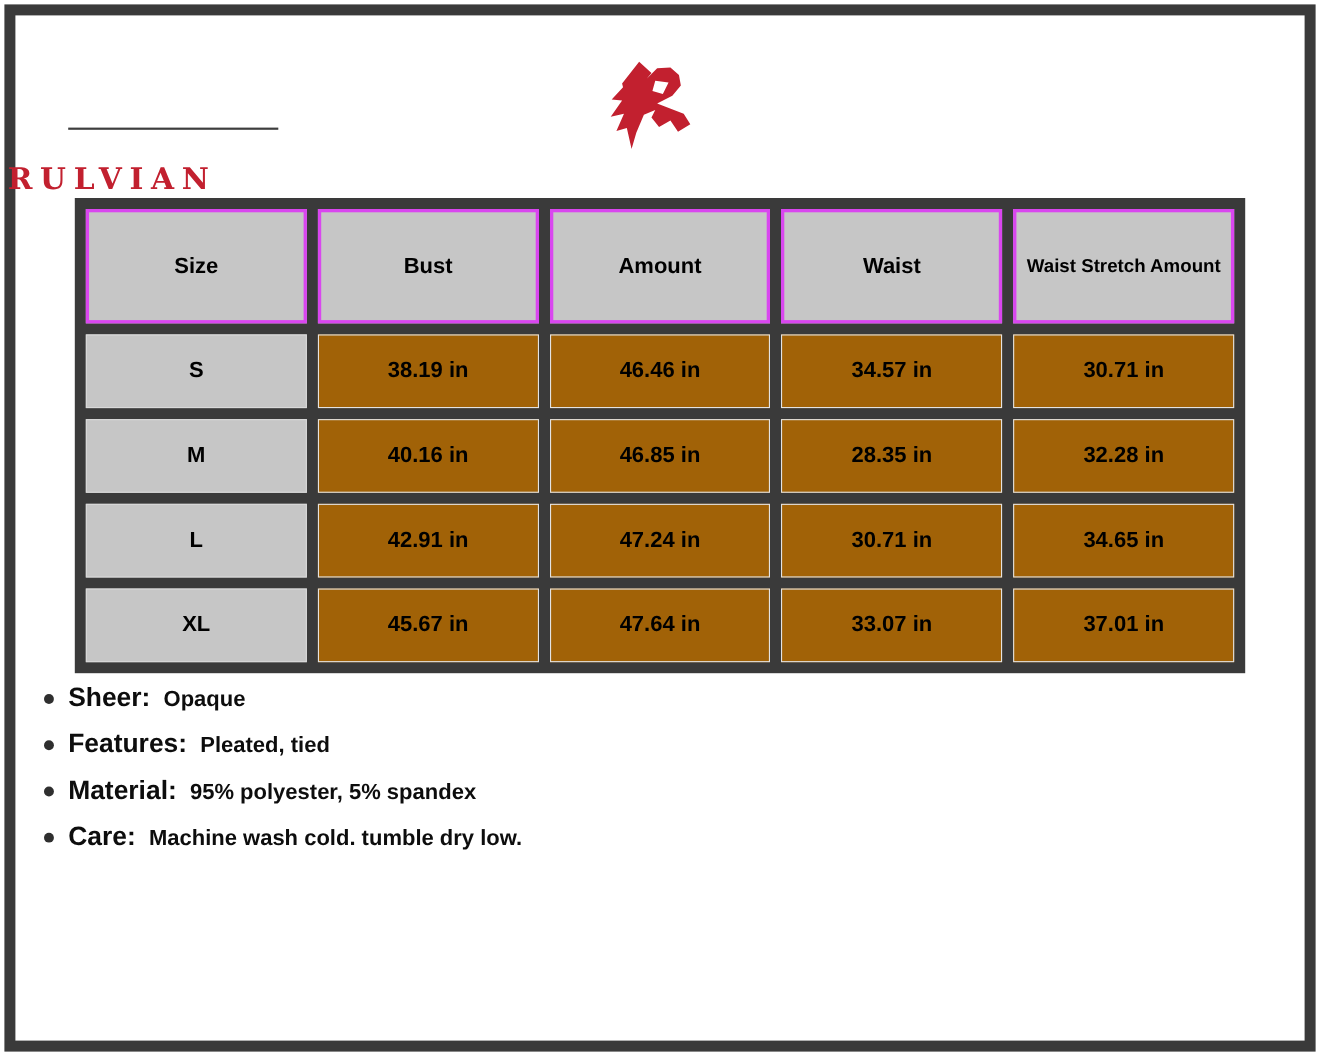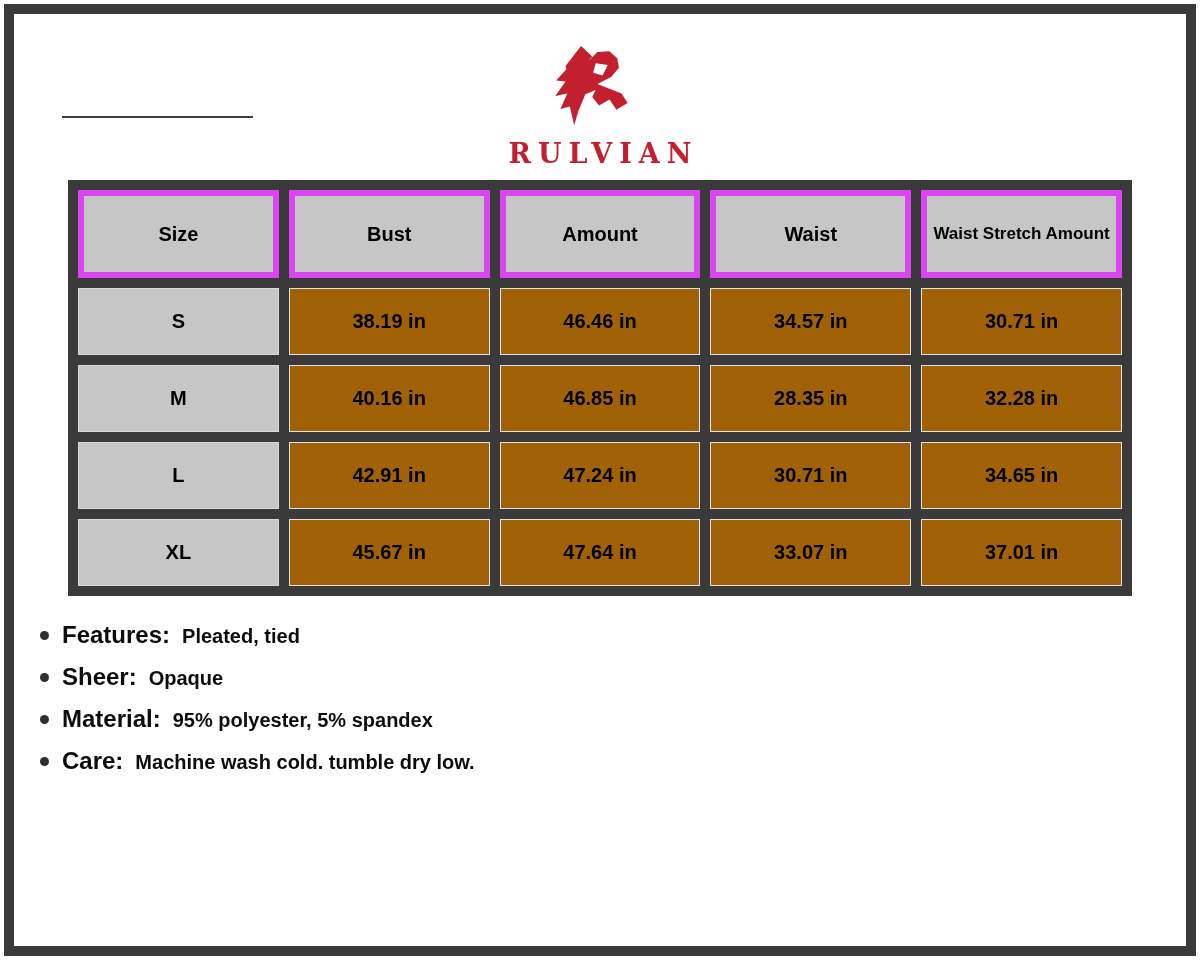--- a/index.html
+++ b/index.html
@@ -38,22 +38,22 @@
     margin-top: 20px;
     width: 191px;
     height: 2px;
     background: #3e3e3e;
   }
 
   
   .logo-block {
     position: absolute;
     left: 0; right: 0;
-    top: 34px;
-    text-align: center;
+    top: 44px;
+    text-align: left;
   }
   .logo-mark { display: block; margin: 0 auto; }
   .brand-wordmark {
     margin-top: 4px;
     font-family: "DejaVu Serif", serif;
     font-weight: bold;
     font-size: 27px;
     letter-spacing: 7px;
     padding-left: 7px; 
     color: #c2202f;
@@ -64,23 +64,23 @@
     position: absolute;
     left: 68px;
     top: 180px;
     width: 1064px;
     border-collapse: separate;
     border-spacing: 10px;
     background: #3a3a3a;
     table-layout: fixed;
   }
   .size-table th {
-    height: 88px;
+    height: 104px;
     background: #c6c6c6;
-    border: 6px solid #d946ef;
+    border: 3px solid #d946ef;
     color: #000;
     font-size: 20px;
     font-weight: bold;
     text-align: center;
     vertical-align: middle;
   }
   .size-table th.small-header { font-size: 17px; margin-top: 44px; }
   .size-table td {
     height: 67px;
     background: #a16207;
@@ -194,30 +194,30 @@
         <td>47.64 in</td>
         <td>33.07 in</td>
         <td>37.01 in</td>
       </tr>
     </tbody>
   </table>
 
   <ul class="details">
     <li class="detail-item">
       <span class="bullet-dot"></span>
+      <span class="detail-label">Sheer:</span>
+      <span class="detail-value">Opaque</span>
+    </li>
+    <li class="detail-item">
+      <span class="bullet-dot"></span>
       <span class="detail-label">Features:</span>
       <span class="detail-value">Pleated, tied</span>
     </li>
     <li class="detail-item">
       <span class="bullet-dot"></span>
-      <span class="detail-label">Sheer:</span>
-      <span class="detail-value">Opaque</span>
-    </li>
-    <li class="detail-item">
-      <span class="bullet-dot"></span>
       <span class="detail-label">Material:</span>
       <span class="detail-value">95% polyester, 5% spandex</span>
     </li>
     <li class="detail-item">
       <span class="bullet-dot"></span>
       <span class="detail-label">Care:</span>
       <span class="detail-value">Machine wash cold. tumble dry low.</span>
     </li>
   </ul>
 

